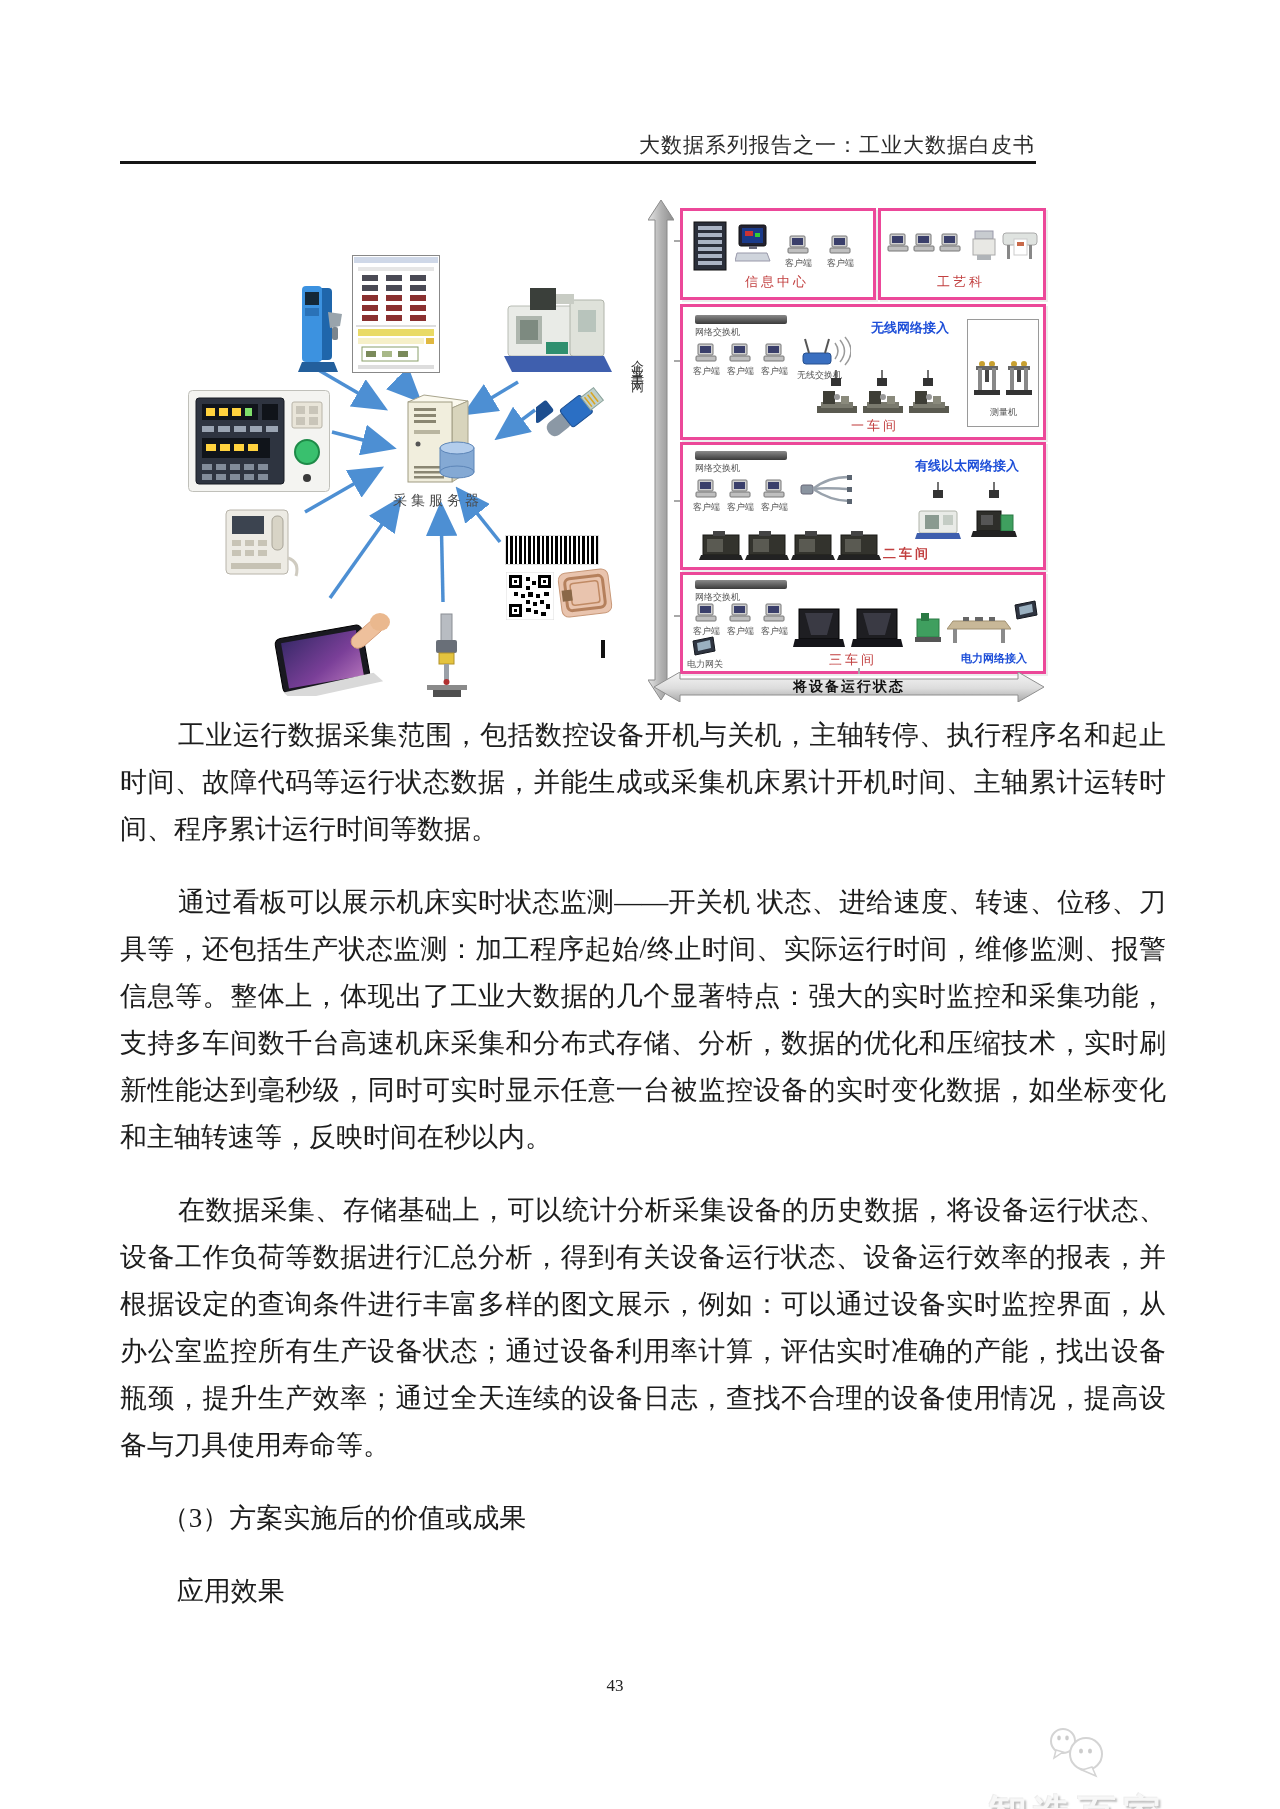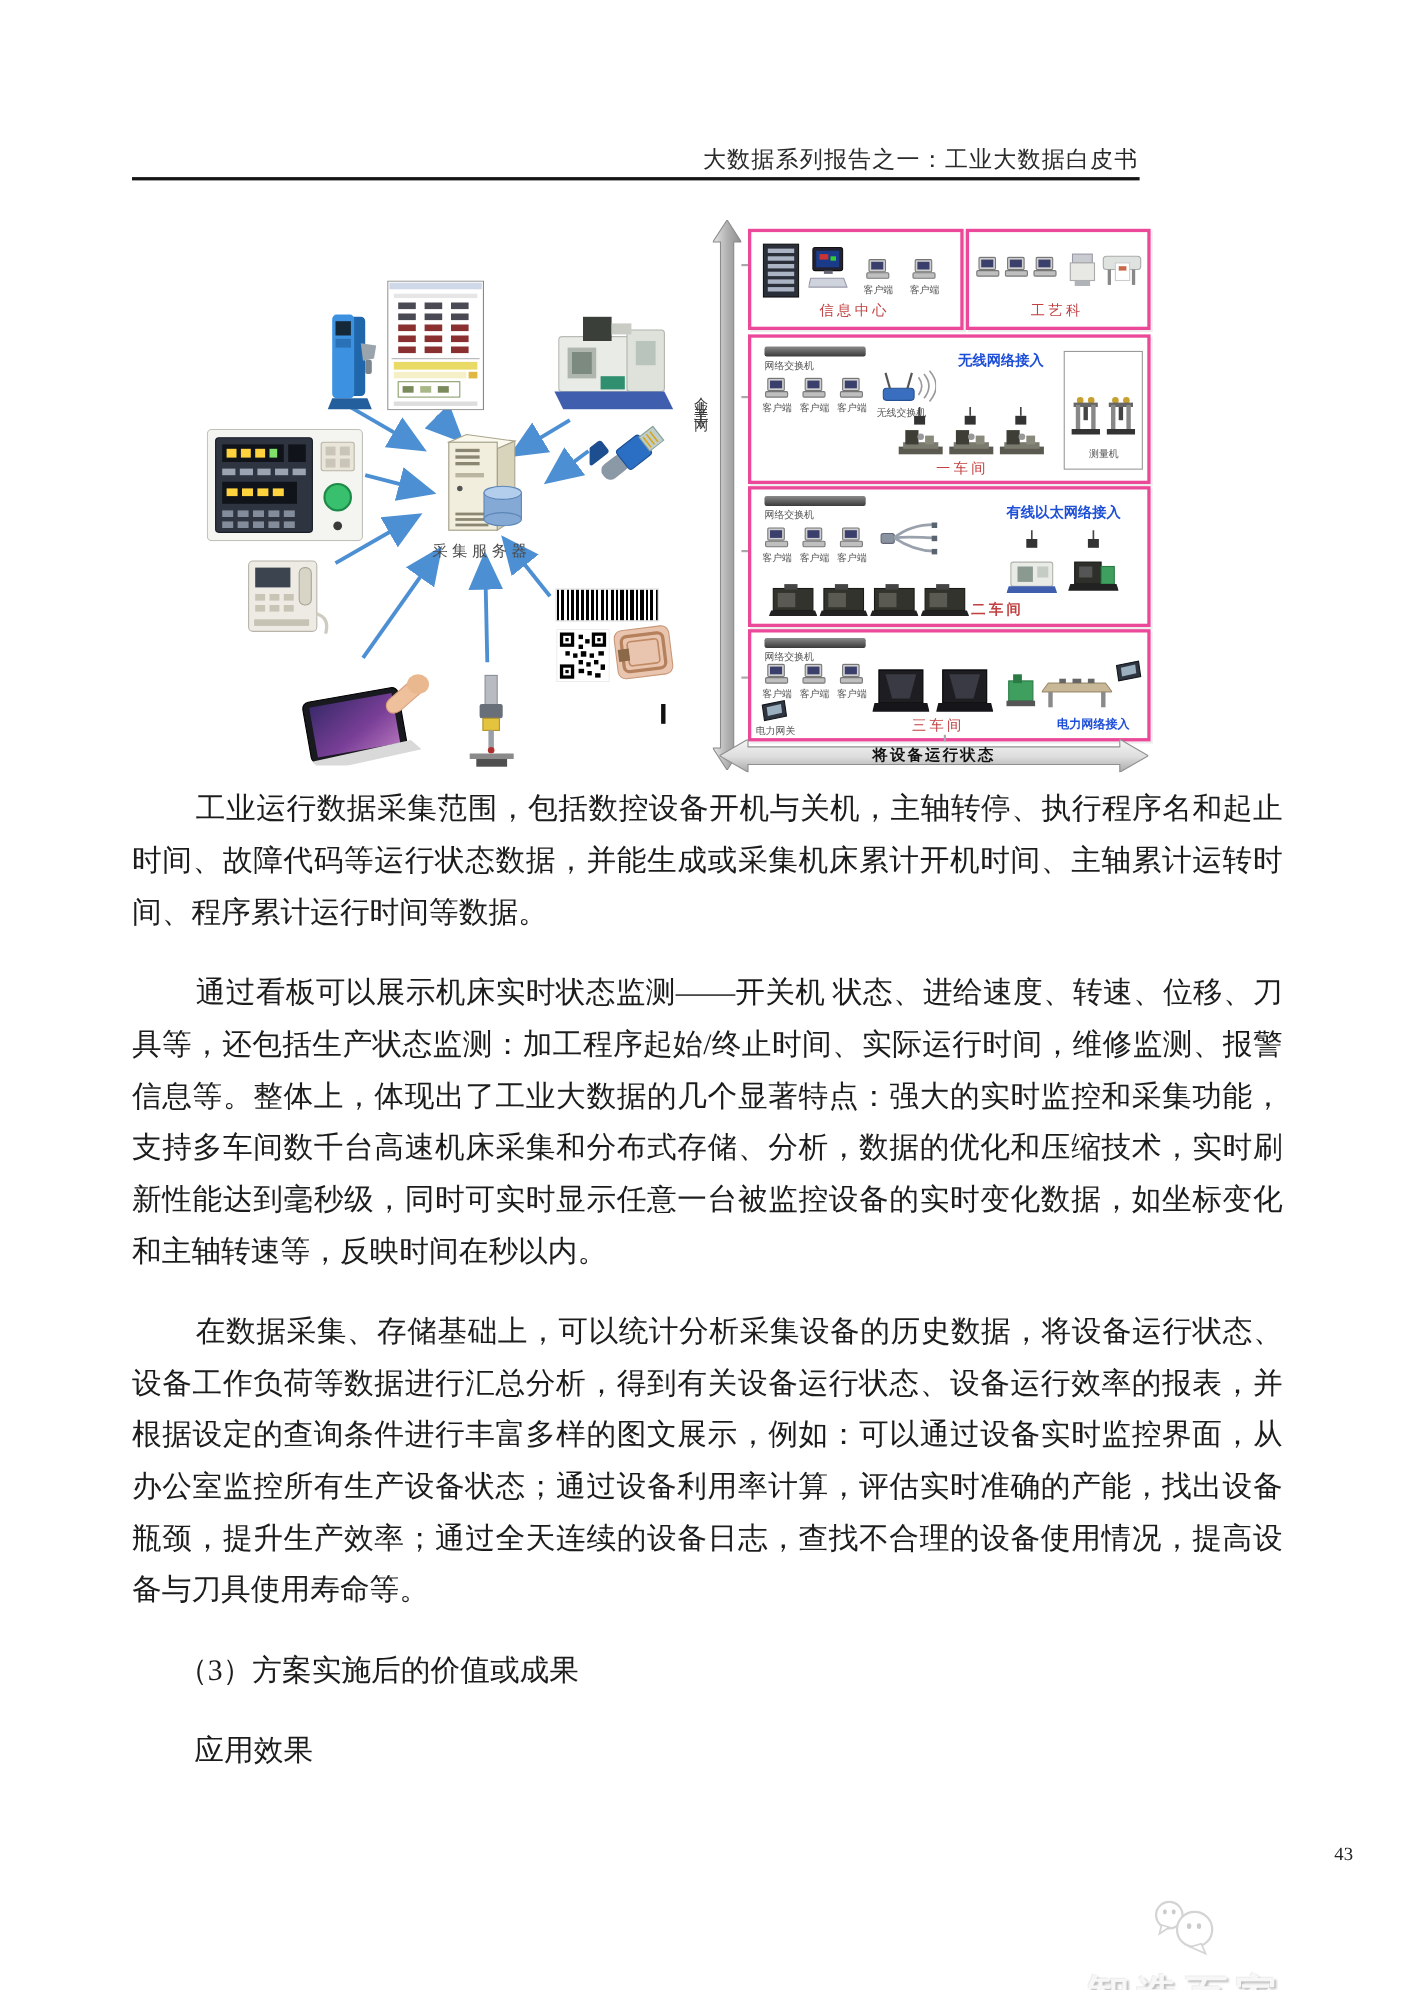--- a/index.html
+++ b/index.html
@@ -10,21 +10,21 @@
   
   .hdr-title{position:absolute;top:131px;right:245px;font-size:21px;color:#2a2a2a;letter-spacing:1px;}
   .hdr-rule{position:absolute;left:120px;top:161px;width:916px;height:3px;background:#161616;}
 
   
   .content{position:absolute;left:120px;top:712px;width:1046px;}
   .content p{font-size:27px;line-height:47px;text-align:justify;margin:0 0 26px 0;text-indent:2.15em;}
   .content .h3{font-size:27px;line-height:47px;margin:0 0 26px 0;text-indent:1.55em;}
   .content .h4{font-size:27px;line-height:47px;margin:0;text-indent:2.1em;}
 
-  .pageno{position:absolute;top:1676px;left:0;width:1230px;text-align:right;font-size:17px;color:#222;}
+  .pageno{position:absolute;top:1676px;left:0;width:1230px;text-align:center;font-size:17px;color:#222;}
 
   
   .wm{position:absolute;top:1726px;right:112px;display:flex;align-items:center;gap:10px;flex-direction:column;}
   .wm-text{font-size:38px;letter-spacing:7px;color:#f7f7f7;font-weight:bold;
            text-shadow:2px 2px 2px #bfbfbf, -1px -1px 0 #ededed;font-family:"Liberation Sans",sans-serif;}
 
   
   .box{position:absolute;border:3px solid #ec4899;background:#fff;box-shadow:2px 2px 0 rgba(0,0,0,0.07);}
   .red-lbl{position:absolute;font-size:13px;color:#c24040;letter-spacing:3px;white-space:nowrap;}
   .access-lbl{position:absolute;font-size:13px;font-weight:bold;color:#1d4ed8;white-space:nowrap;}

